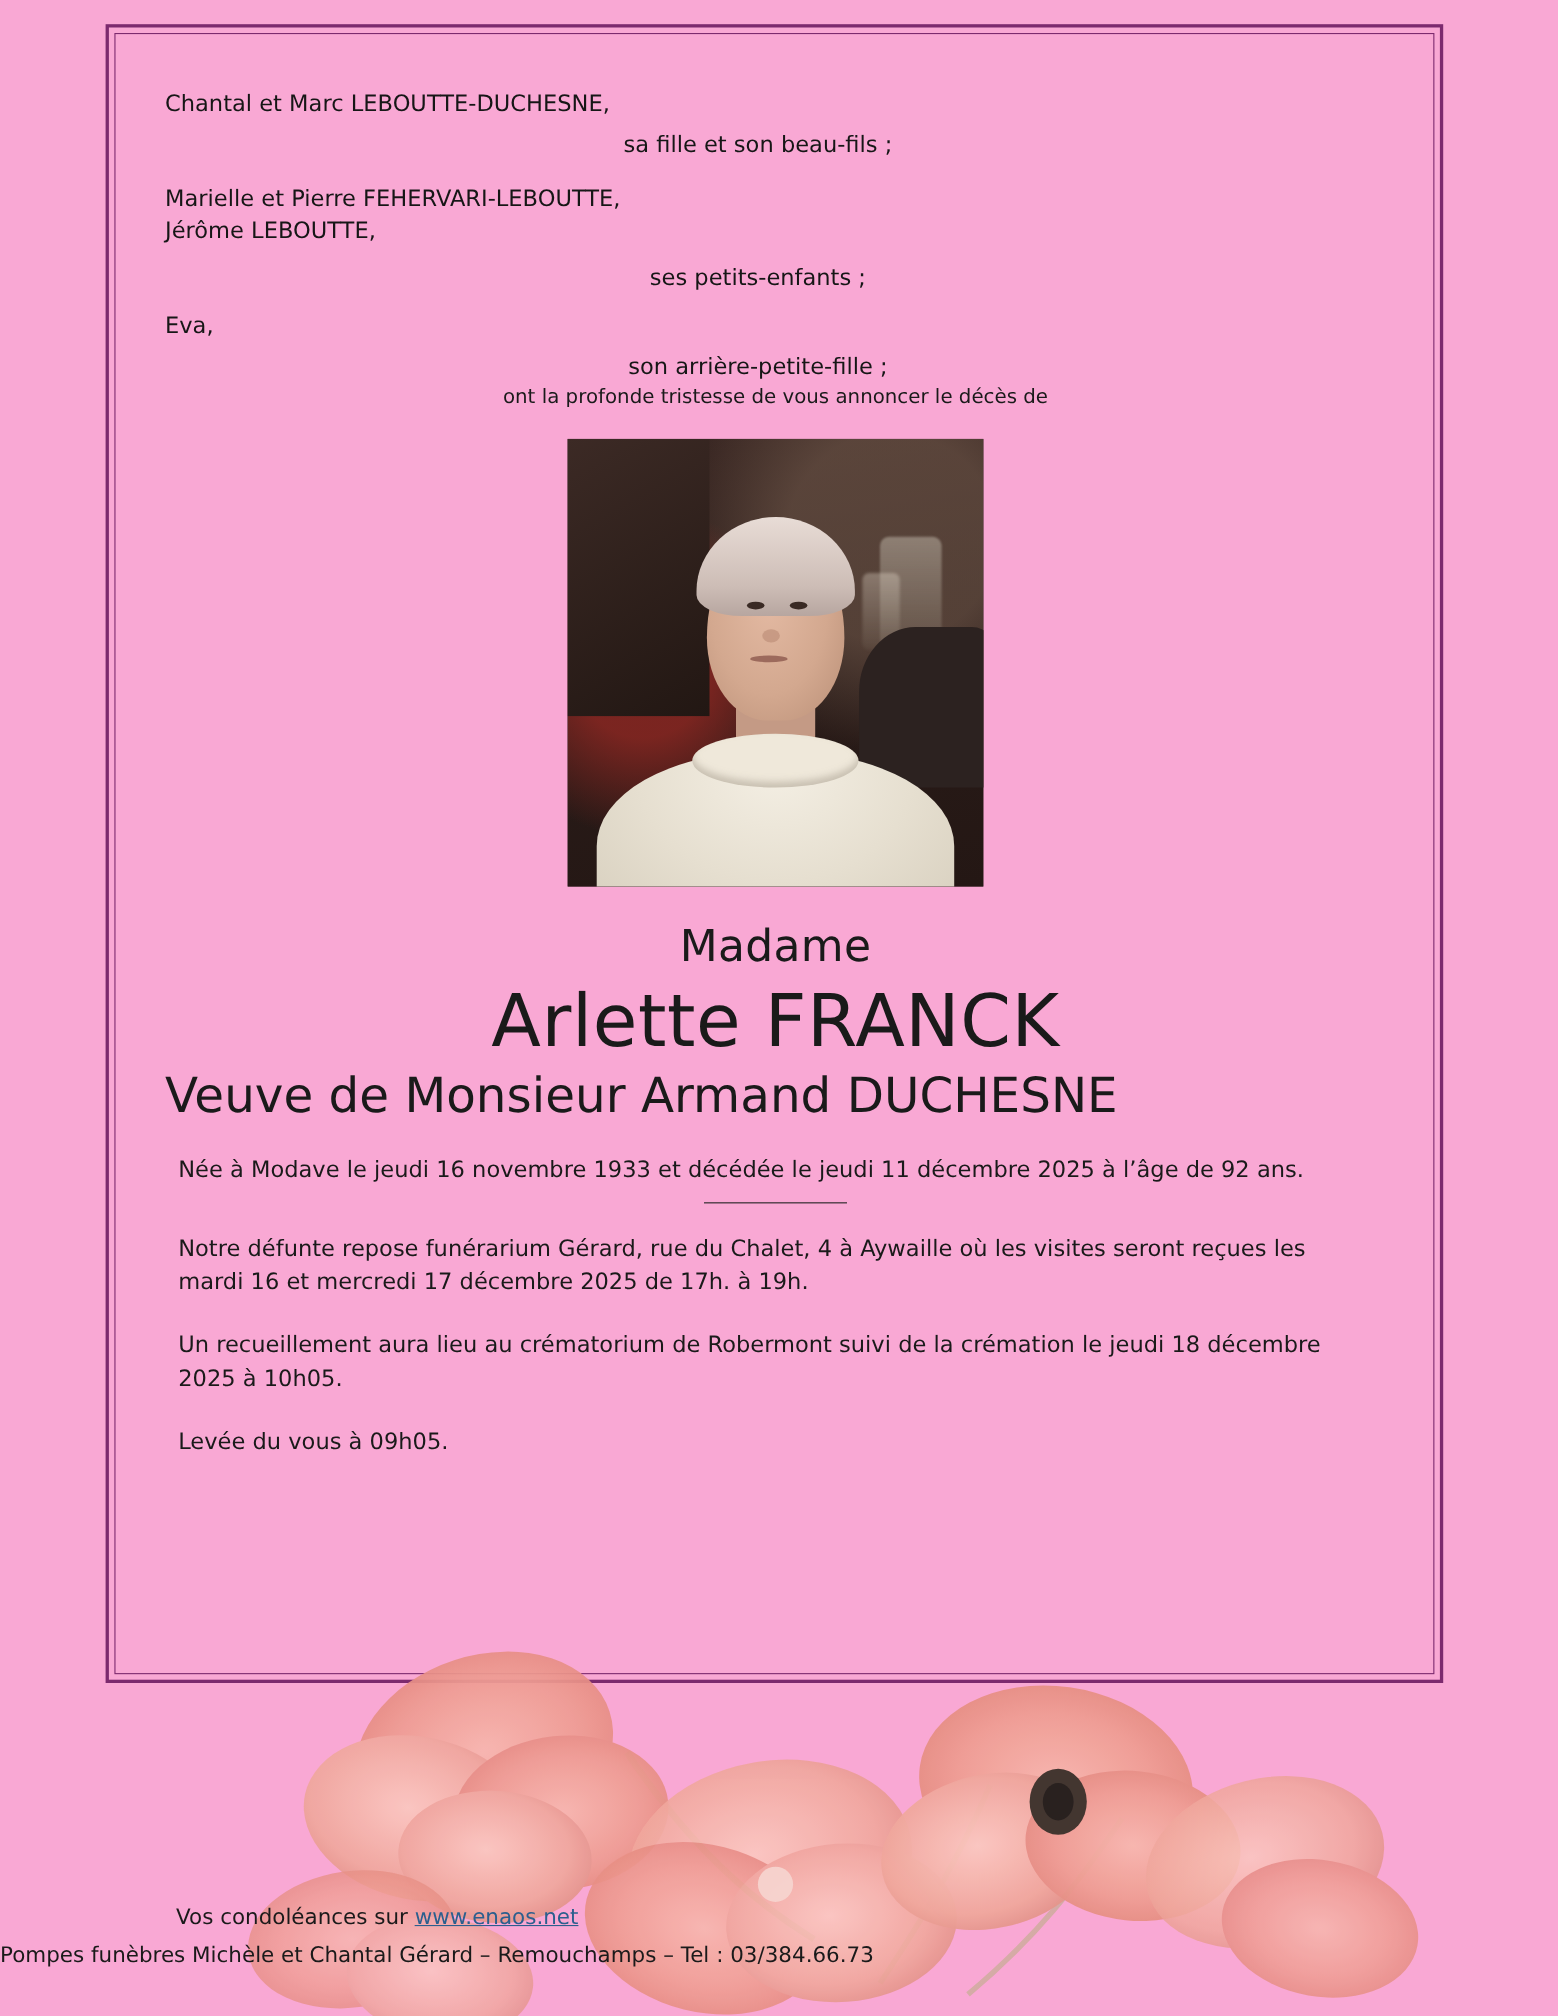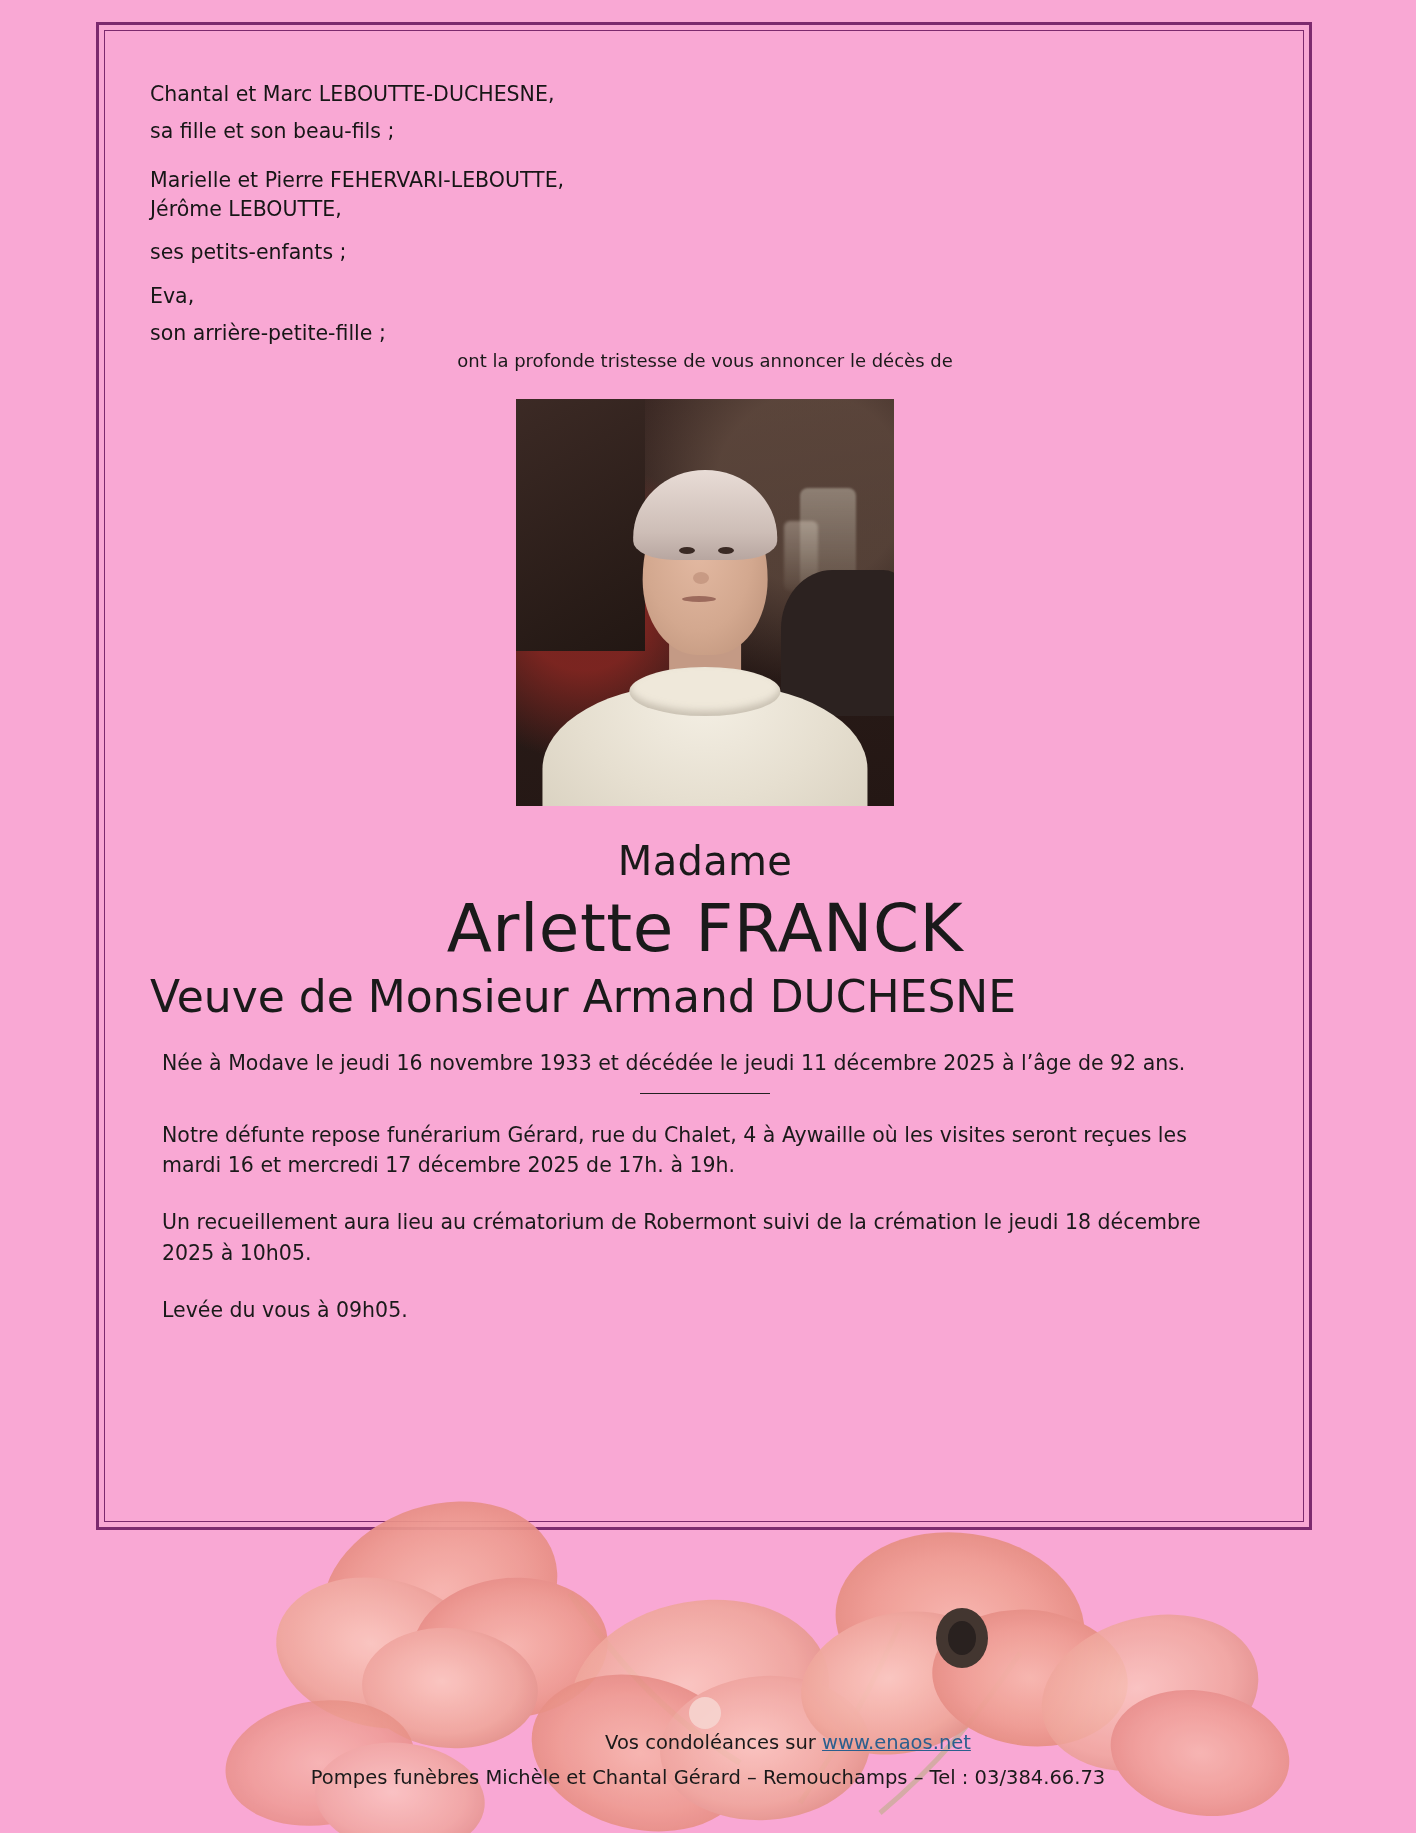--- a/index.html
+++ b/index.html
@@ -54,21 +54,21 @@
   
   .family {
     font-size: 20.5px;
     line-height: 1.42;
     color: #161616;
   }
   .fam-left {
     text-align: left;
   }
   .fam-right {
-    text-align: left;
+    text-align: center;
     padding-right: 32px;
   }
   .sp-8 { height: 8px; }
   .sp-14 { height: 14px; }
   .sp-20 { height: 20px; }
 
   .announce {
     text-align: center;
     font-size: 18px;
     margin-top: 2px;
@@ -259,21 +259,20 @@
     pointer-events: none;
     z-index: 1;
   }
 
   
   .footer {
     position: absolute;
     left: 0;
     bottom: 44px;
     width: 1416px;
-    text-align: center;
     z-index: 3;
   }
   .cond {
     font-size: 19.5px;
     color: #1a1a1a;
     margin-bottom: 12px;
     padding-left: 160px;
   }
   .cond a {
     color: #2b5f8e;

